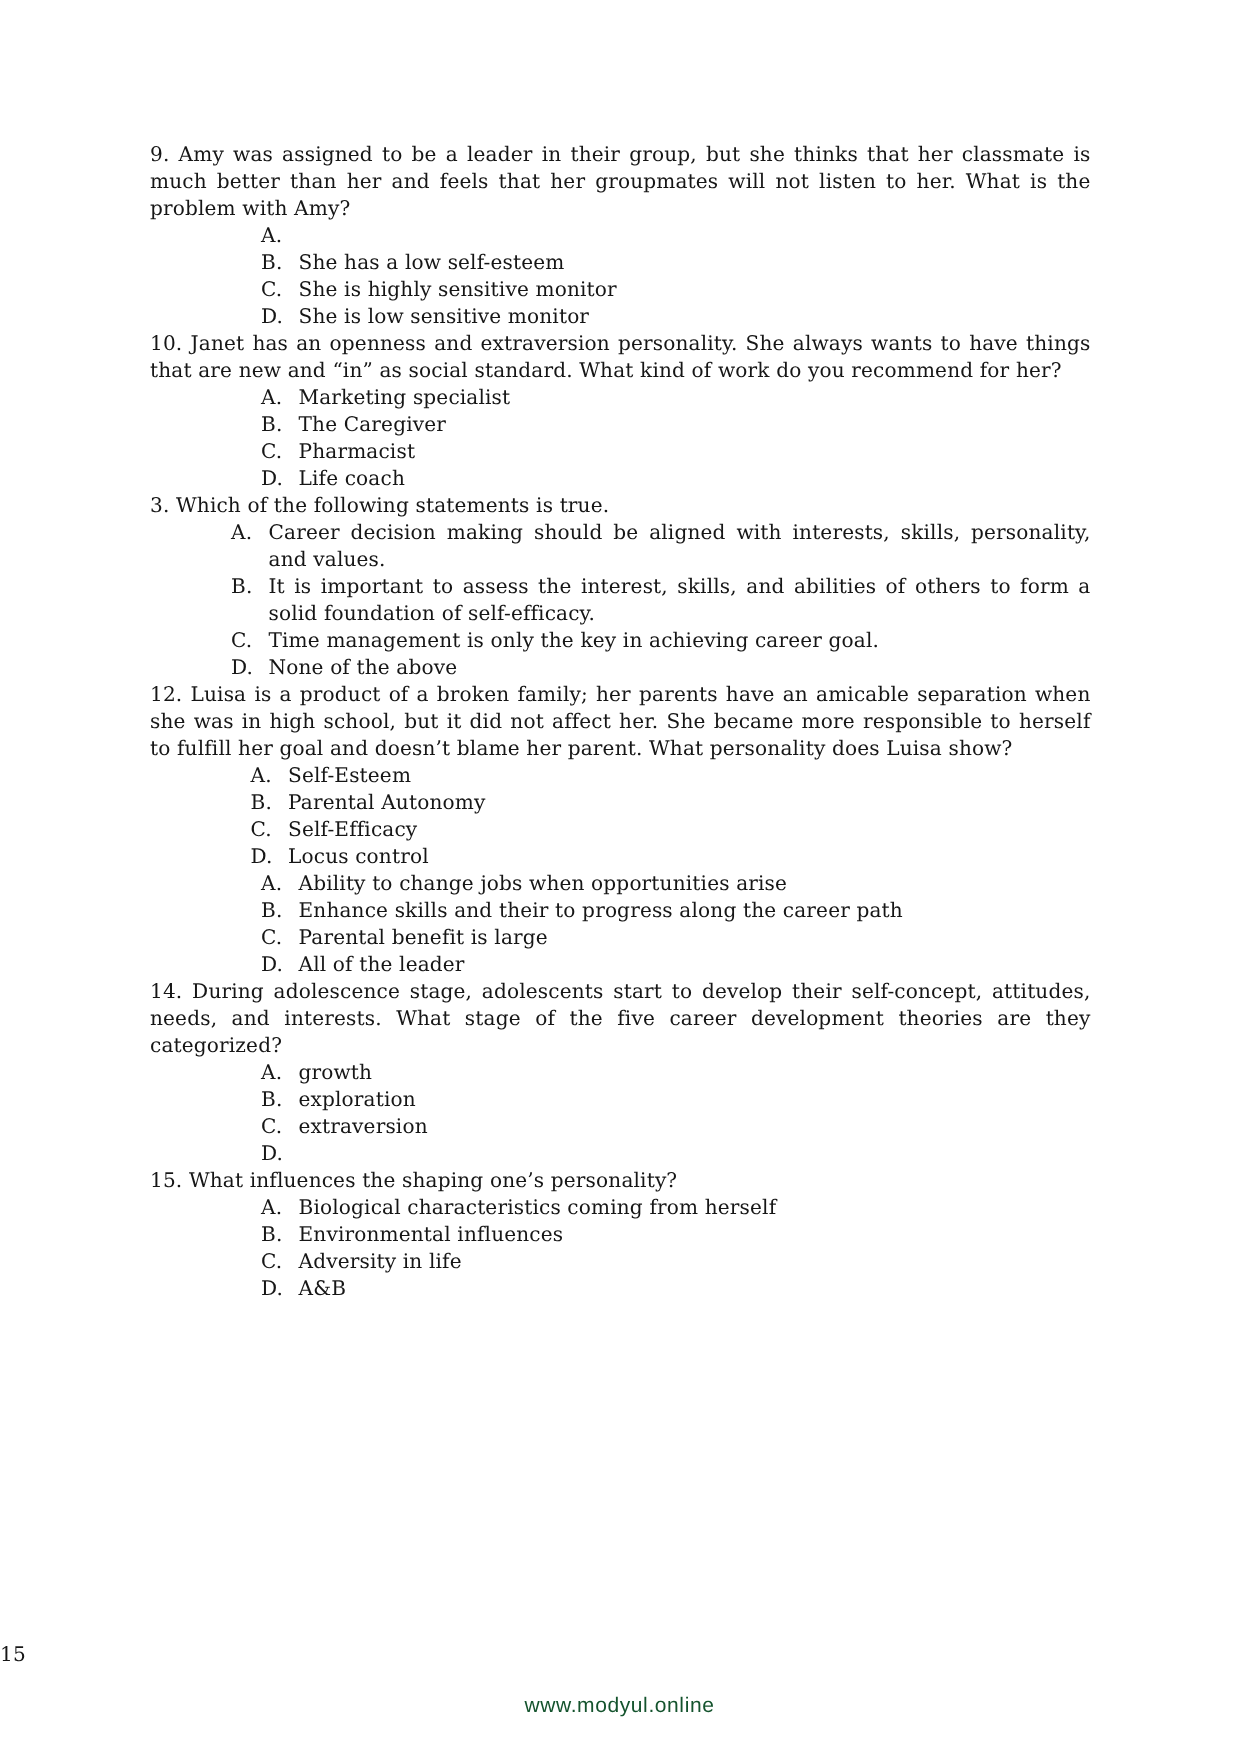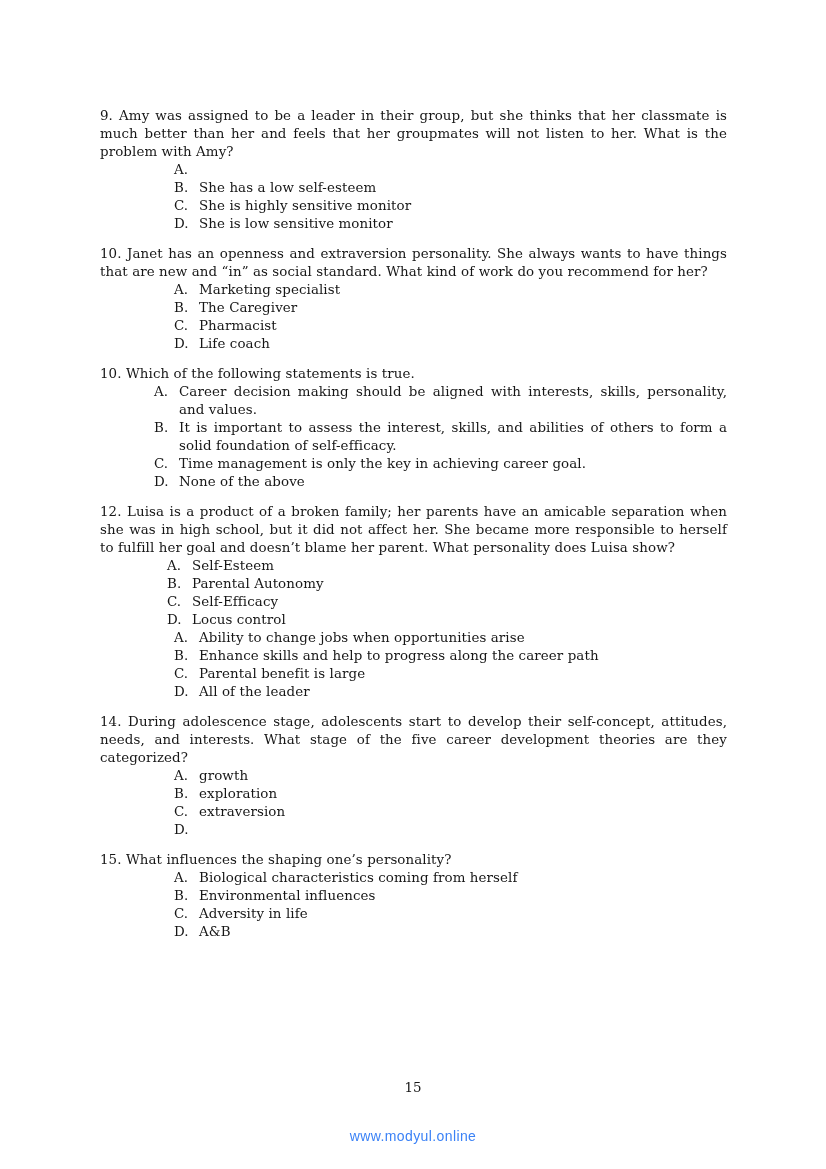--- a/index.html
+++ b/index.html
@@ -17,51 +17,50 @@
     background: #ffffff;
     padding: 95px 99px 0 100px;
     font-size: 13.4px;
     line-height: 18px;
     letter-spacing: 0.1px;
     overflow: hidden;
   }
   .question { }
   .q-text {
     text-align: justify;
-    margin-top: 12px;
   }
   .options { }
   .option {
     display: flex;
     padding-left: 74px;
   }
   .question.narrow-indent .option { padding-left: 54px; }
   .question.mid-indent .option { padding-left: 67px; }
   .opt-label {
     flex: 0 0 25px;
   }
   .opt-text {
     flex: 1;
     text-align: justify;
   }
   .page-number {
     position: absolute;
-    bottom: 72px;
+    bottom: 56px;
     left: 0;
     width: 100%;
-    text-align: center;
+    text-align: left;
     font-size: 13.4px;
   }
   .watermark {
     position: absolute;
     bottom: 24px;
     left: 0;
     width: 100%;
     text-align: center;
-    color: #3b82f6;
+    color: #14532d;
     font-family: "Liberation Sans", sans-serif;
     font-size: 14px;
     letter-spacing: 0.4px;
   }
 </style>
 </head>
 <body>
 
 <div class="page">
   <div class="content" id="questions-container">
@@ -100,21 +99,21 @@
             <span class="opt-label">C.</span>
             <span class="opt-text">Pharmacist</span>
           </div>
           <div class="option">
             <span class="opt-label">D.</span>
             <span class="opt-text">Life coach</span>
           </div>
         </div>
       </div>
       <div class="question narrow-indent">
-        <p class="q-text">10. Which of the following statements is true.</p>
+        <p class="q-text">3. Which of the following statements is true.</p>
         <div class="options">
           <div class="option">
             <span class="opt-label">A.</span>
             <span class="opt-text">Career decision making should be aligned with interests, skills, personality, and values.</span>
           </div>
           <div class="option">
             <span class="opt-label">B.</span>
             <span class="opt-text">It is important to assess the interest, skills, and abilities of others to form a solid foundation of self-efficacy.</span>
           </div>
           <div class="option">
@@ -149,21 +148,21 @@
         </div>
       </div>
       <div class="question">
         <div class="options">
           <div class="option">
             <span class="opt-label">A.</span>
             <span class="opt-text">Ability to change jobs when opportunities arise</span>
           </div>
           <div class="option">
             <span class="opt-label">B.</span>
-            <span class="opt-text">Enhance skills and help to progress along the career path</span>
+            <span class="opt-text">Enhance skills and their to progress along the career path</span>
           </div>
           <div class="option">
             <span class="opt-label">C.</span>
             <span class="opt-text">Parental benefit is large</span>
           </div>
           <div class="option">
             <span class="opt-label">D.</span>
             <span class="opt-text">All of the leader</span>
           </div>
         </div>

